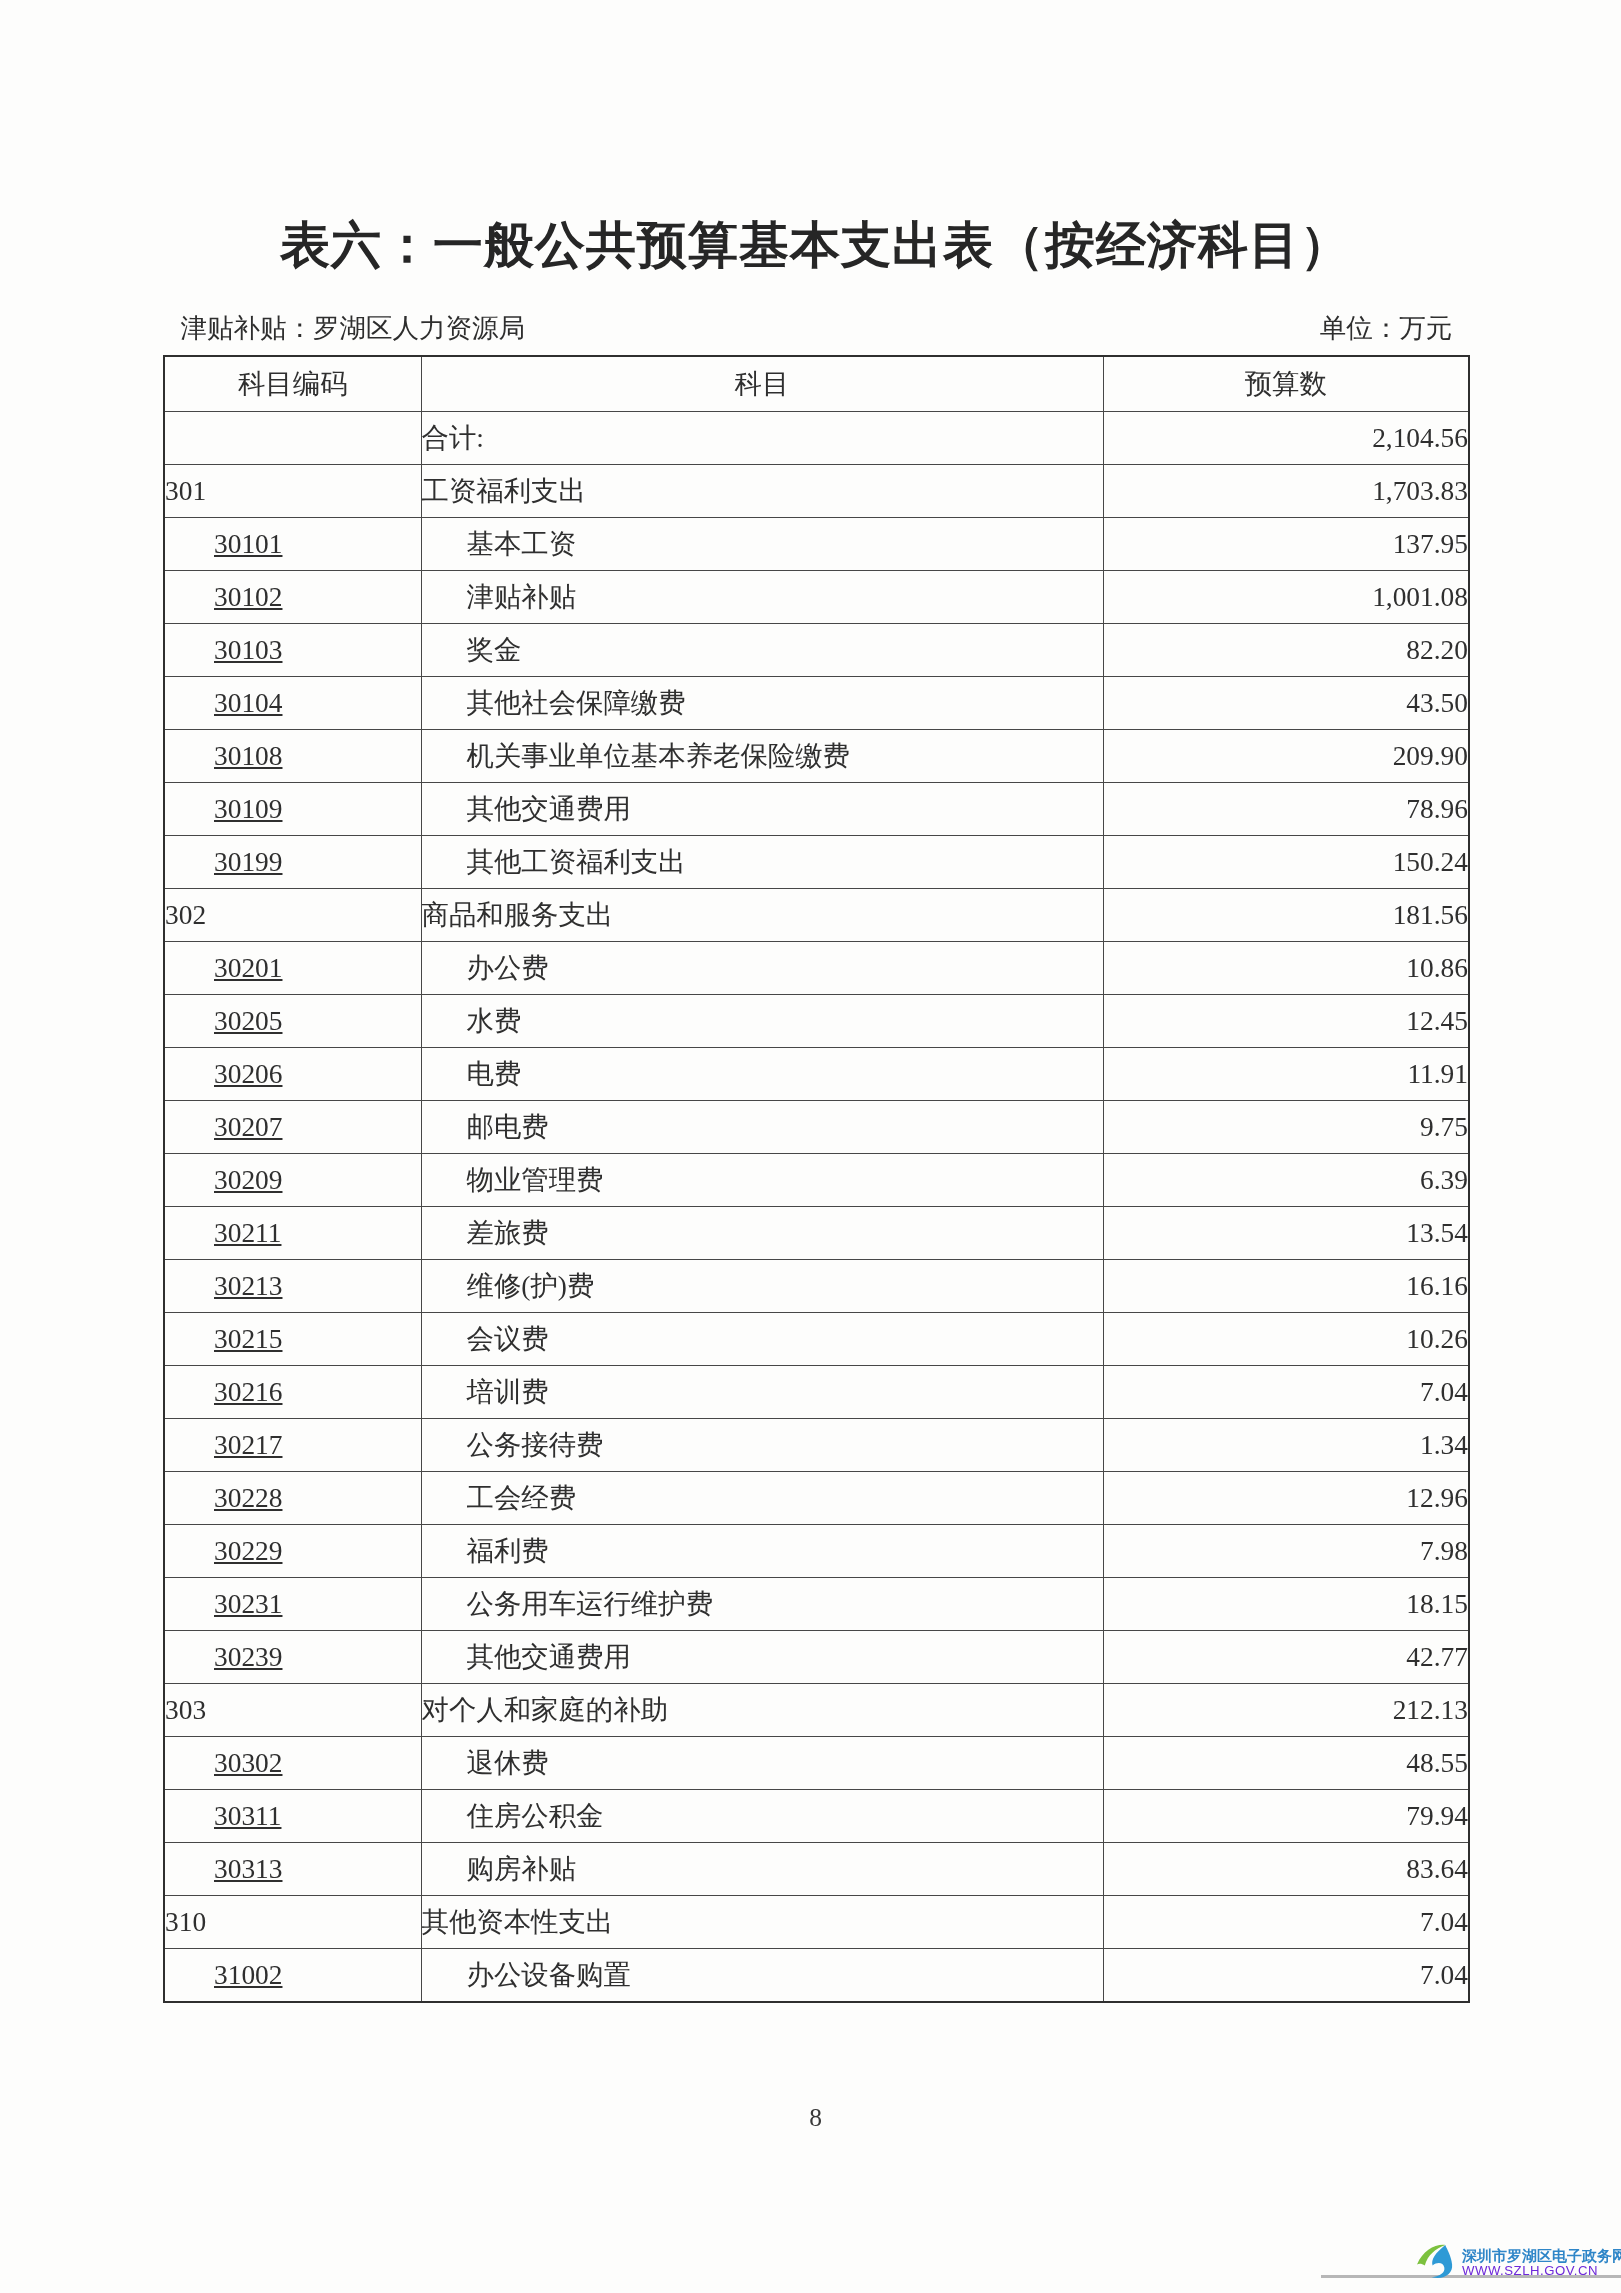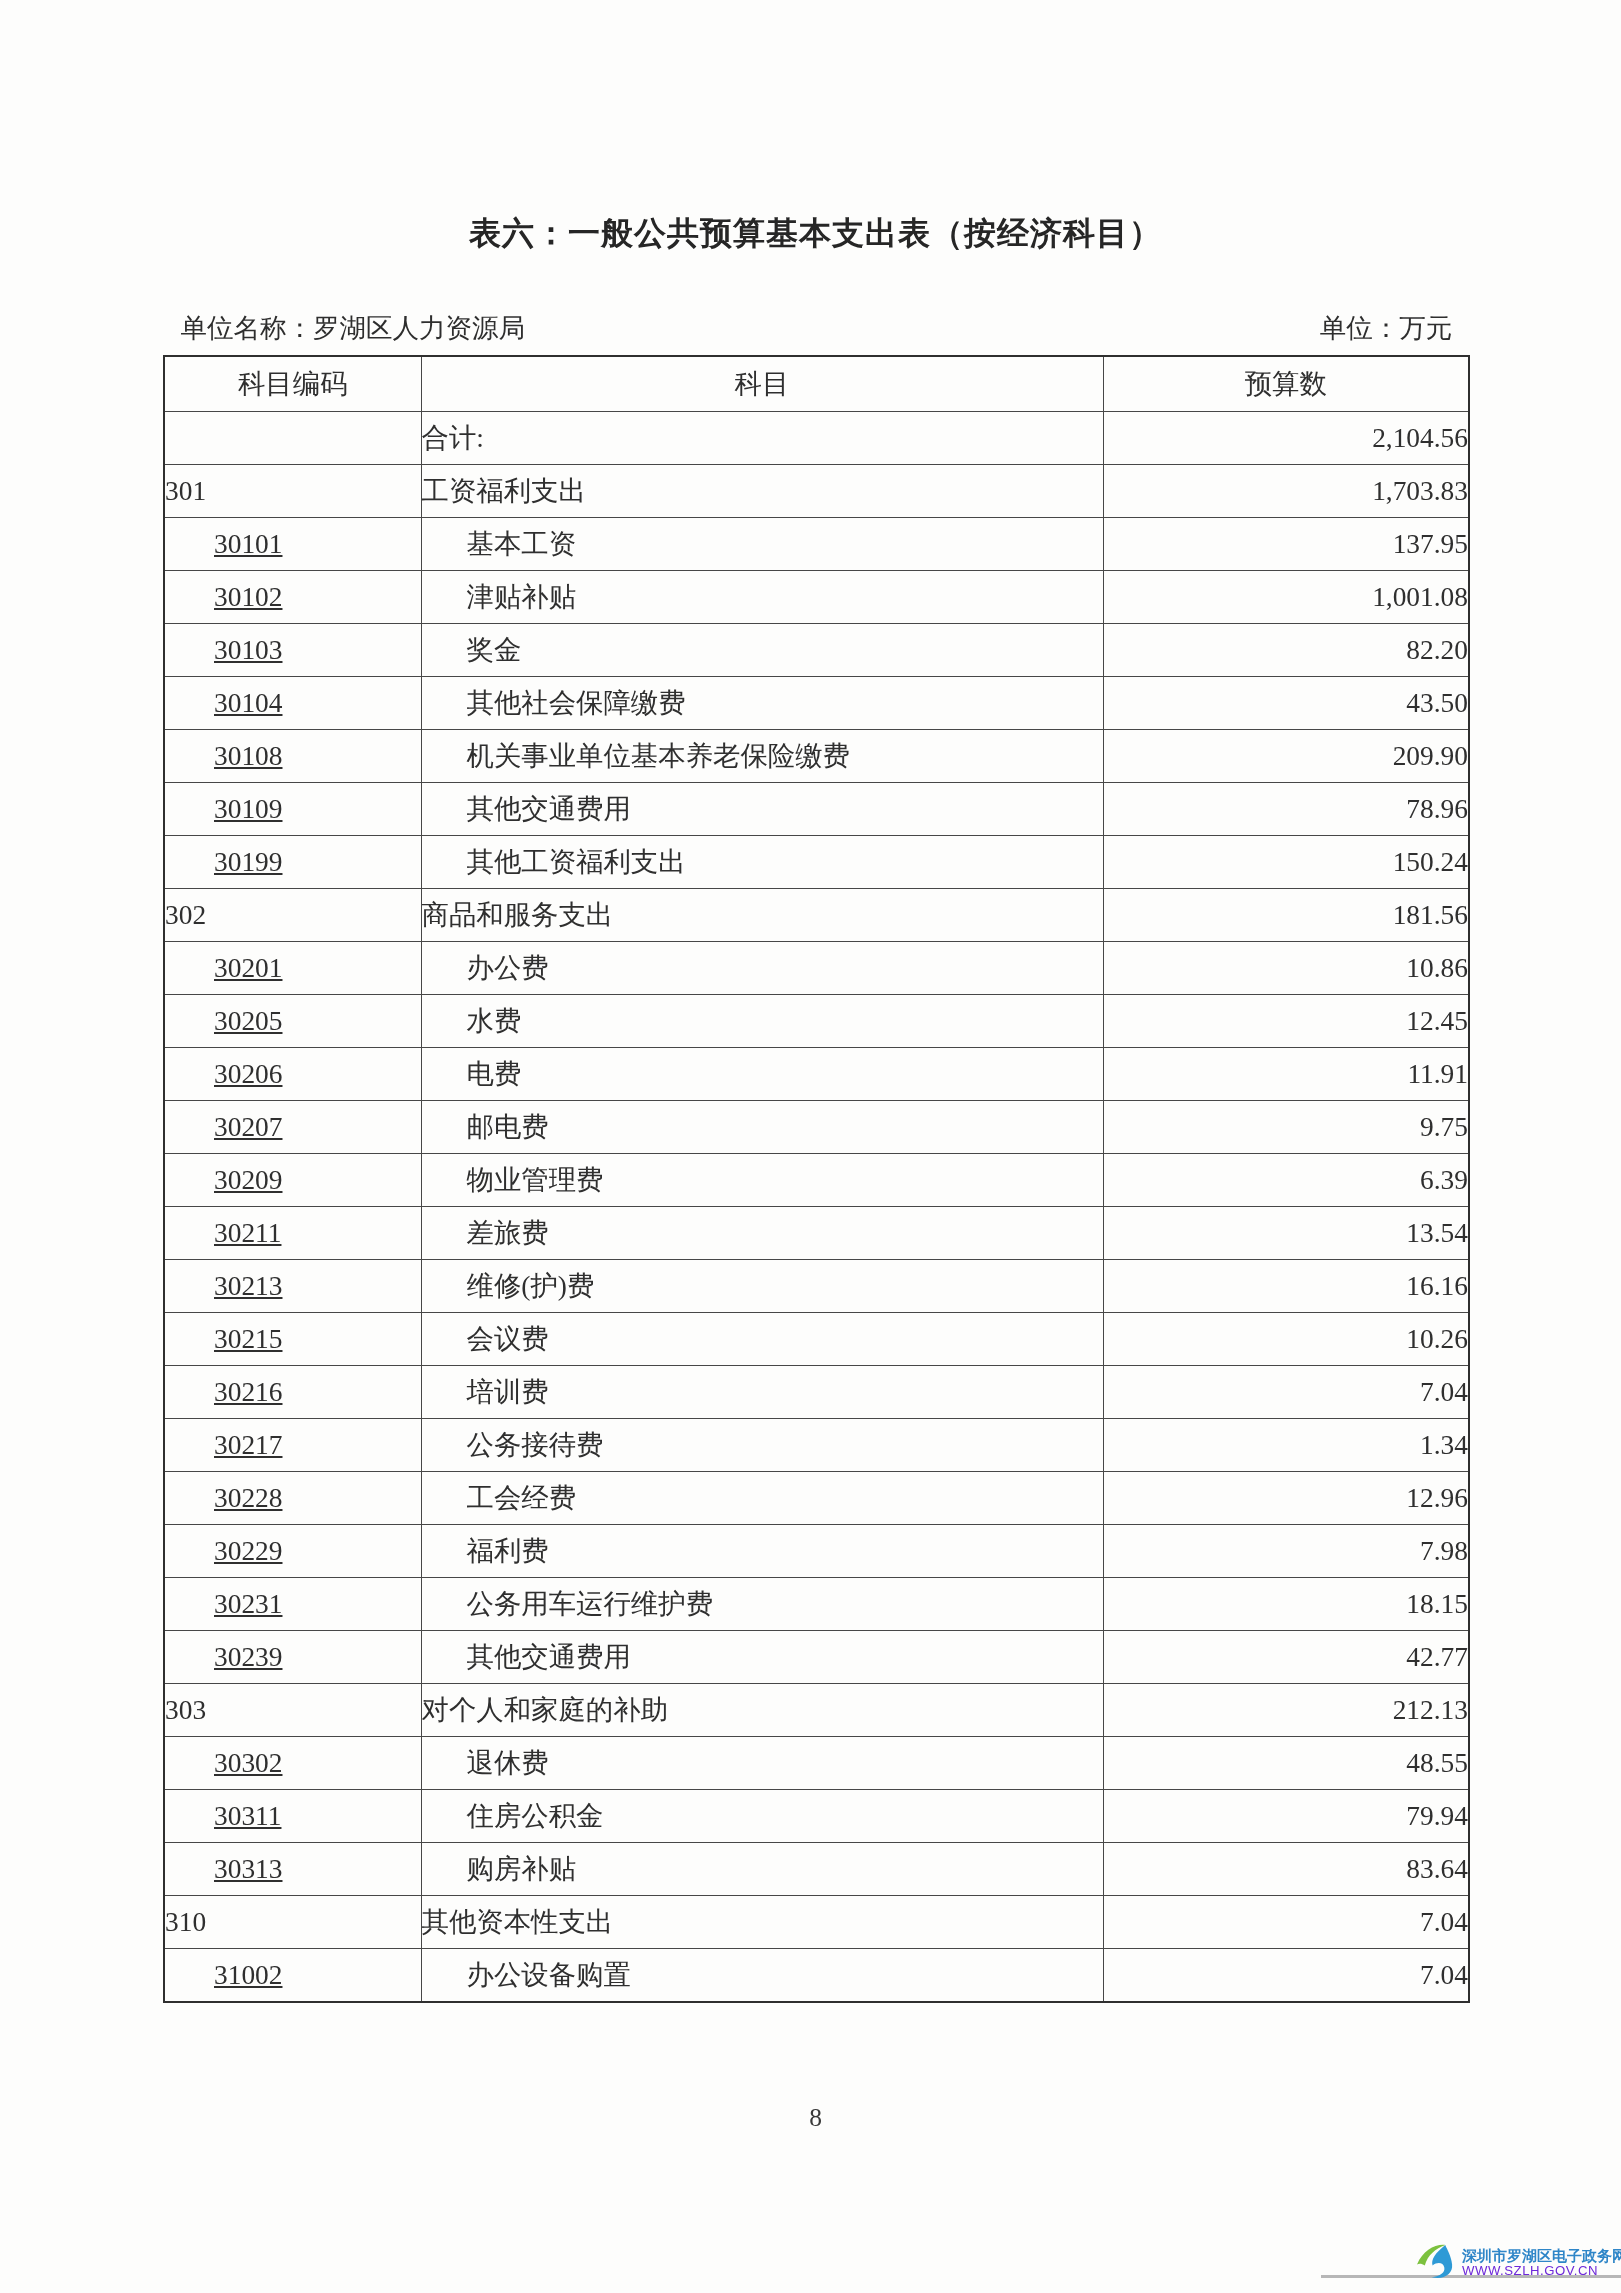--- a/index.html
+++ b/index.html
@@ -18,21 +18,21 @@
   }
   .title {
     position: absolute;
     top: 212px;
     left: 163px;
     width: 1305px;
     margin: 0;
     text-align: center;
     font-family: "Liberation Sans", "DejaVu Sans", sans-serif;
     font-weight: 700;
-    font-size: 32px;
+    font-size: 50px;
     letter-spacing: 1px;
     color: #262626;
   }
   .meta {
     position: absolute;
     top: 310px;
     left: 163px;
     width: 1305px;
     box-sizing: border-box;
     padding: 0 15.7px 0 17.6px;
@@ -123,21 +123,21 @@
   }
 </style>
 </head>
 <body>
 
 <div class="page">
 
   <h1 class="title">表六：一般公共预算基本支出表（按经济科目）</h1>
 
   <div class="meta">
-    <span>单位名称：罗湖区人力资源局</span>
+    <span>津贴补贴：罗湖区人力资源局</span>
     <span>单位：万元</span>
   </div>
 
   <table class="budget-table">
     <colgroup>
       <col style="width:257px">
       <col style="width:682px">
       <col style="width:366px">
     </colgroup>
     <thead>

